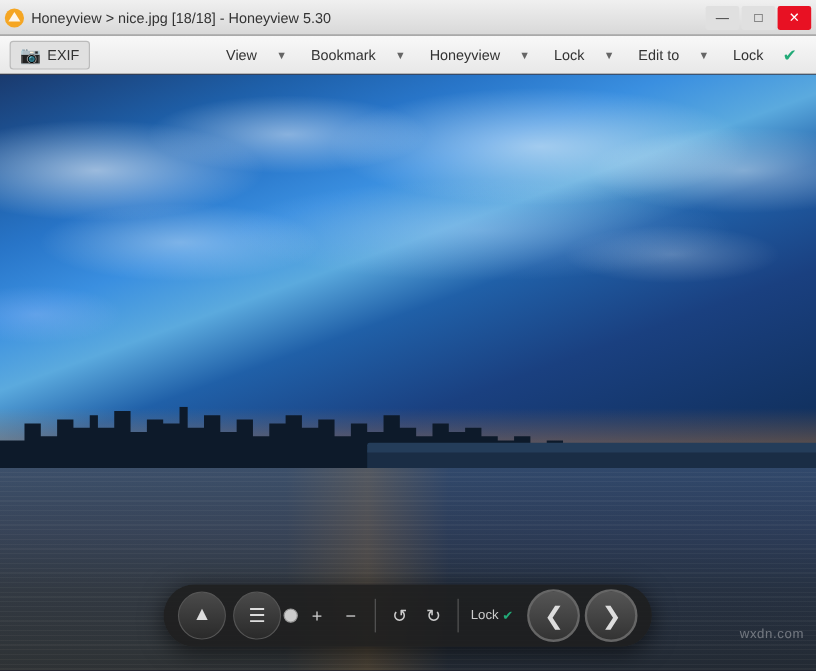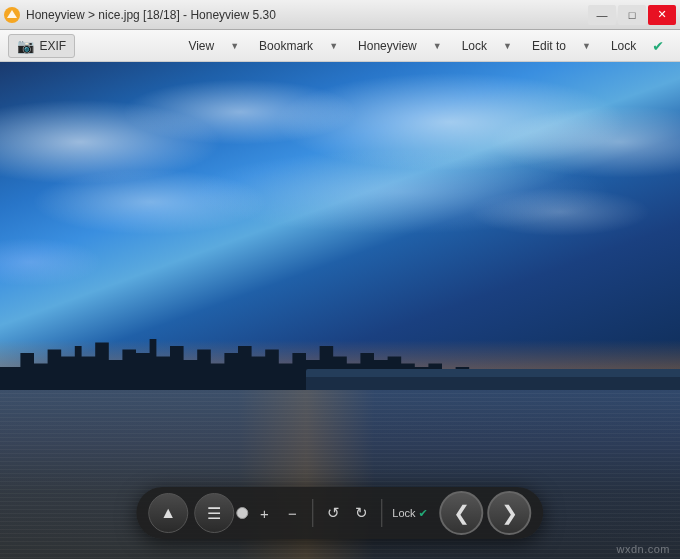--- a/index.html
+++ b/index.html
@@ -337,21 +337,21 @@
       justify-content: center;
       color: #ddd;
       font-size: 20px;
       flex-shrink: 0;
       transition: background 0.15s;
     }
 
     
     .watermark {
       position: absolute;
-      bottom: 4px;
+      bottom: 24px;
       right: 10px;
       color: rgba(255,255,255,0.35);
       font-size: 11px;
       letter-spacing: 0.5px;
     }
   </style>
 </head>
 <body>
 
 <div class="title-bar">

